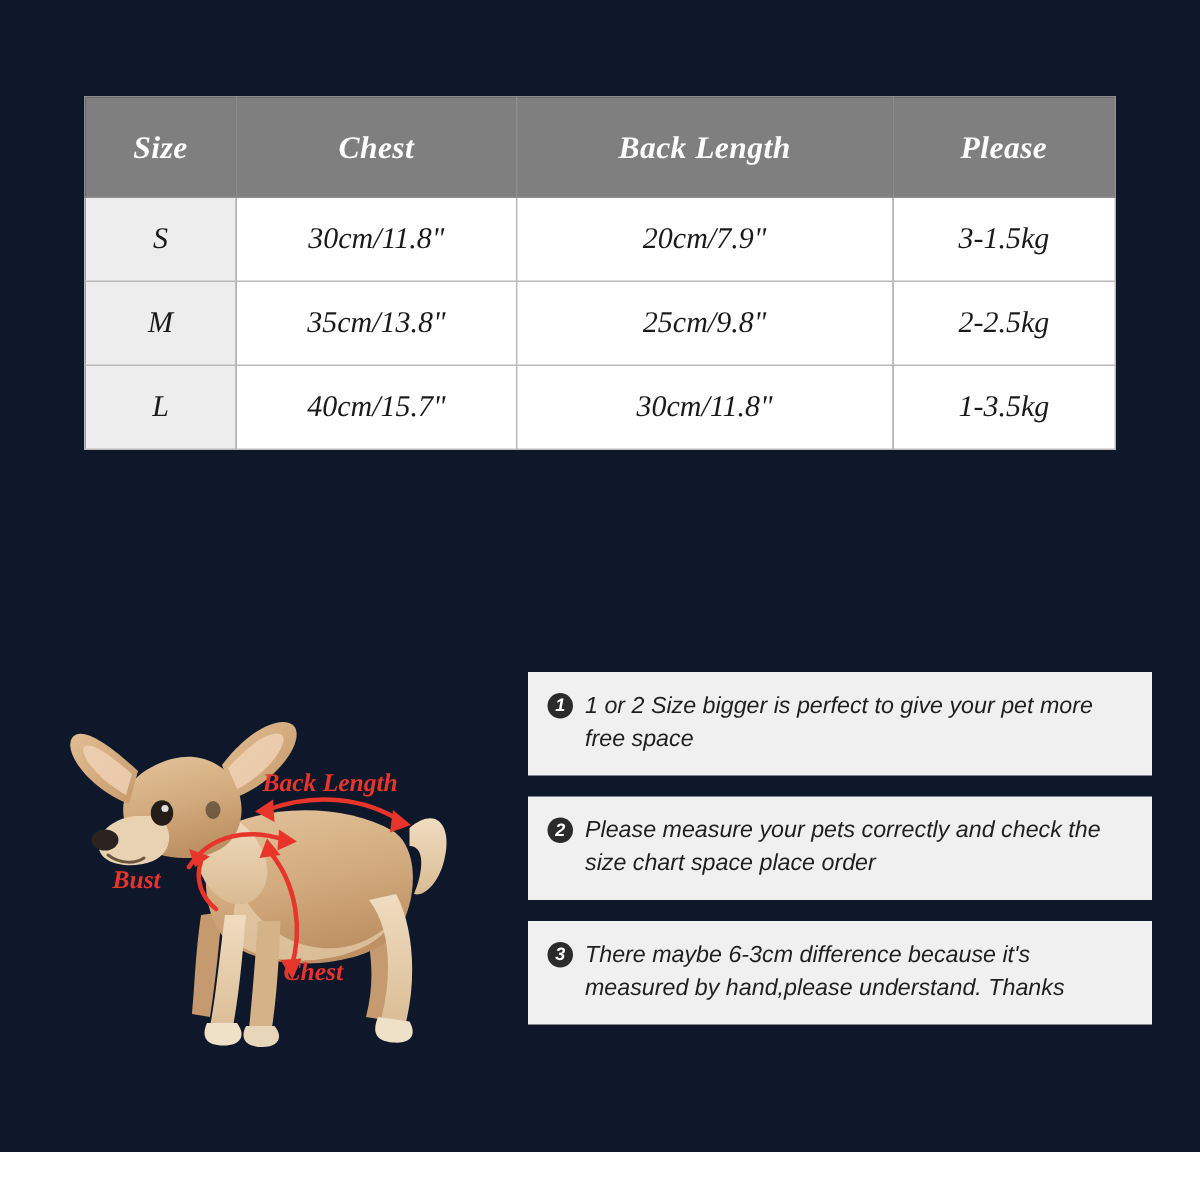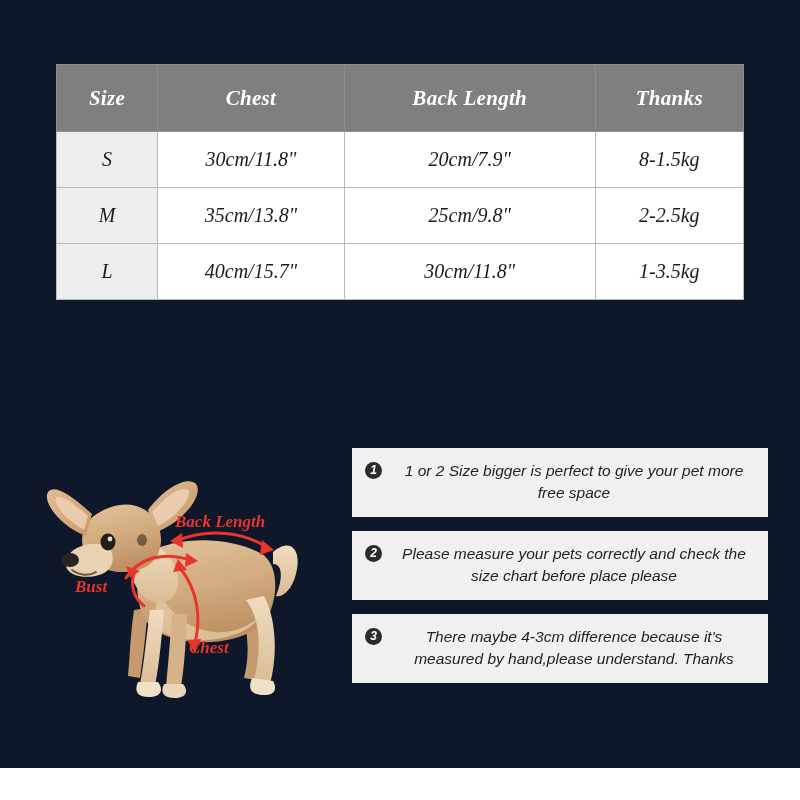--- a/index.html
+++ b/index.html
@@ -122,50 +122,49 @@
     line-height: 17px;
     text-align: center;
     margin-top: 2px;
     font-weight: bold;
   }
   .tip .txt {
     font-family: "Liberation Sans", sans-serif;
     font-size: 15.5px;
     line-height: 1.45;
     color: #1f1f1f;
-    text-align: center;
   }
 </style>
 </head>
 <body>
 
 <div class="page">
 
   <div class="size-table-wrap">
     <table class="size-table">
       <colgroup>
         <col class="c1">
           <col class="c2">
           <col class="c3">
           <col class="c4">
       </colgroup>
       <thead>
         <tr>
           <th>Size</th>
           <th>Chest</th>
           <th>Back Length</th>
-          <th>Thanks</th>
+          <th>Please</th>
         </tr>
       </thead>
       <tbody>
         <tr>
           <td class="col-size">S</td>
           <td>30cm/11.8"</td>
           <td>20cm/7.9"</td>
-          <td>8-1.5kg</td>
+          <td>3-1.5kg</td>
         </tr>
         <tr>
           <td class="col-size">M</td>
           <td>35cm/13.8"</td>
           <td>25cm/9.8"</td>
           <td>2-2.5kg</td>
         </tr>
         <tr>
           <td class="col-size">L</td>
           <td>40cm/15.7"</td>
@@ -252,22 +251,22 @@
       <span class="note-label lbl-chest">Chest</span>
     </div>
 
     <div class="tips">
       <div class="tip">
         <span class="num">1</span>
         <span class="txt">1 or 2 Size bigger is perfect to give your pet more free space</span>
       </div>
       <div class="tip">
         <span class="num">2</span>
-        <span class="txt">Please measure your pets correctly and check the size chart before place please</span>
+        <span class="txt">Please measure your pets correctly and check the size chart space place order</span>
       </div>
       <div class="tip">
         <span class="num">3</span>
-        <span class="txt">There maybe 4-3cm difference because it's measured by hand,please understand. Thanks</span>
+        <span class="txt">There maybe 6-3cm difference because it's measured by hand,please understand. Thanks</span>
       </div>
     </div>
 
   </div>
 </div>
 
 </body></html>

